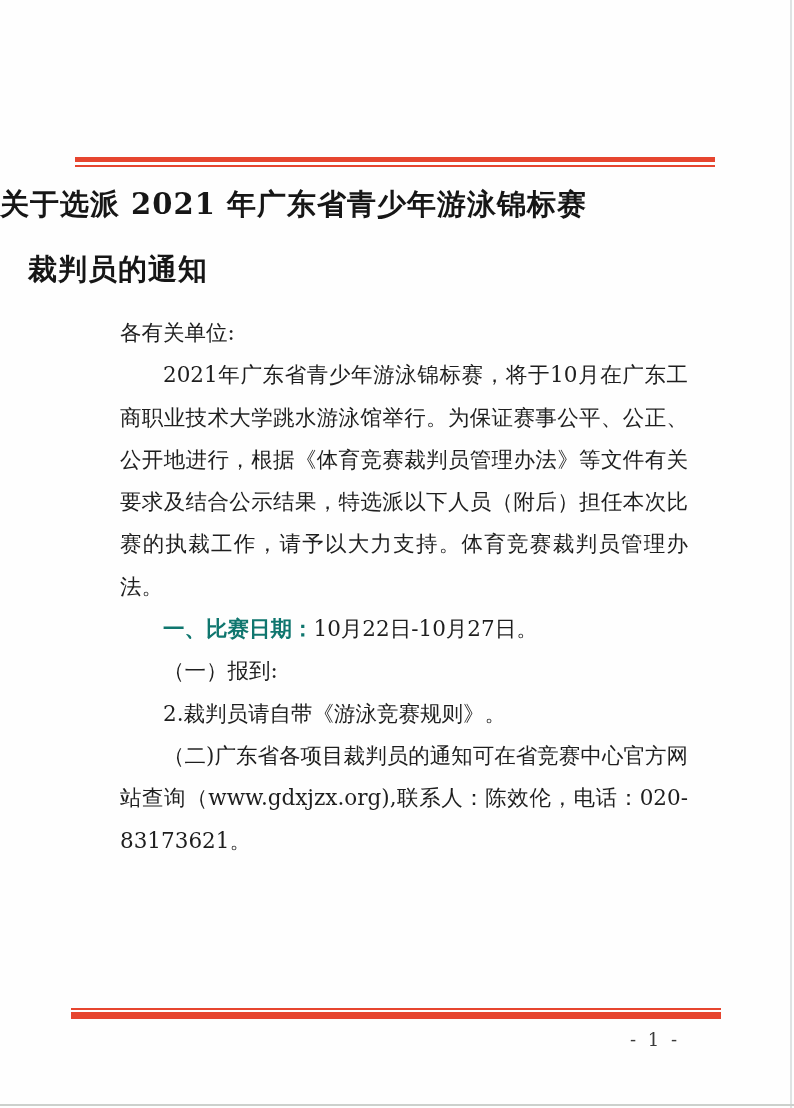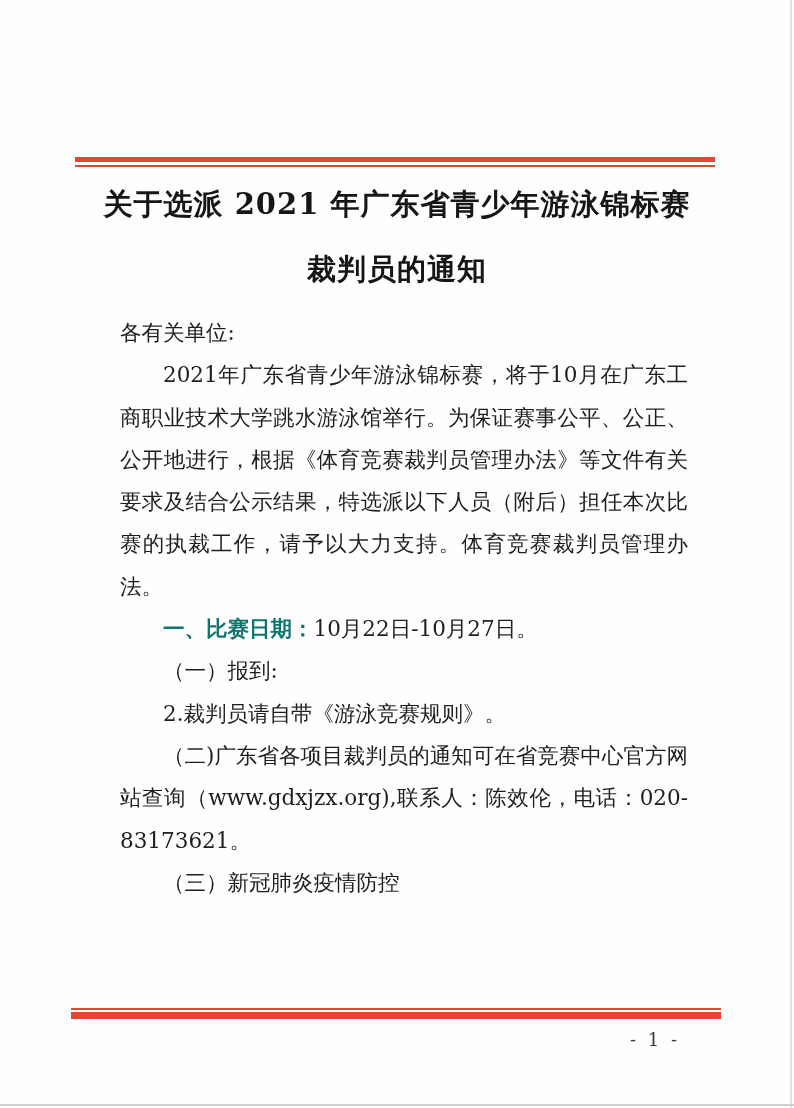--- a/index.html
+++ b/index.html
@@ -62,29 +62,30 @@
     width: 640px;
     height: 2px;
     background: #e6452f;
   }
   
   .doc-title {
     position: absolute;
     top: 188px;
     left: 0;
     width: 794px;
-    text-align: center;
+    text-align: left;
     font-size: 29px;
     font-weight: bold;
     color: #161616;
     letter-spacing: 1px;
     line-height: 32px;
   }
   .doc-title .line2 {
     margin-top: 33px;
+    padding-left: 28px;
   }
   
   .body-text {
     position: absolute;
     top: 312px;
     left: 120px;
     width: 568px;
     font-size: 21.5px;
     line-height: 42.3px;
     text-align: justify;
@@ -145,21 +146,20 @@
     <div class="line2">裁判员的通知</div>
   </div>
 
   <div class="body-text">
     <p class="no-indent">各有关单位:</p>
     <p>2021年广东省青少年游泳锦标赛，将于10月在广东工商职业技术大学跳水游泳馆举行。为保证赛事公平、公正、公开地进行，根据《体育竞赛裁判员管理办法》等文件有关要求及结合公示结果，特选派以下人员（附后）担任本次比赛的执裁工作，请予以大力支持。体育竞赛裁判员管理办法。</p>
     <p><span class="hei-bold">一、比赛日期：</span><span>10月22日-10月27日。</span></p>
     <p>（一）报到:</p>
     <p>2.裁判员请自带《游泳竞赛规则》。</p>
     <p>（二)广东省各项目裁判员的通知可在省竞赛中心官方网站查询（www.gdxjzx.org),联系人：陈效伦，电话：020-83173621。</p>
-    <p>（三）新冠肺炎疫情防控</p>
   </div>
 
   <div class="foot-rule-thin"></div>
   <div class="foot-rule-thick"></div>
 
   <div class="page-number">- 1 -</div>
 
   <div class="scan-edge-right"></div>
   <div class="scan-edge-bottom"></div>
 

